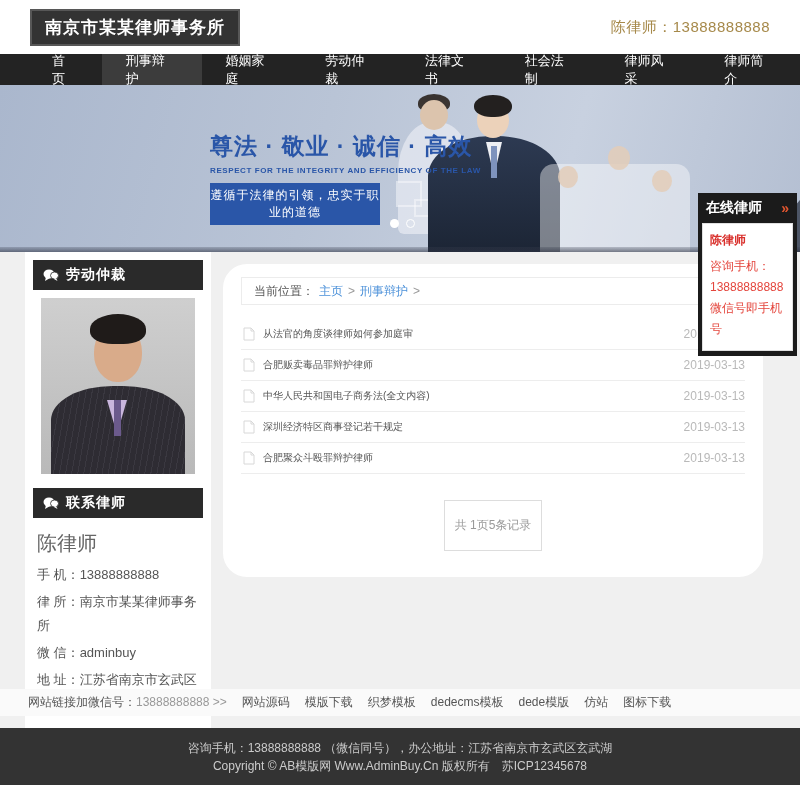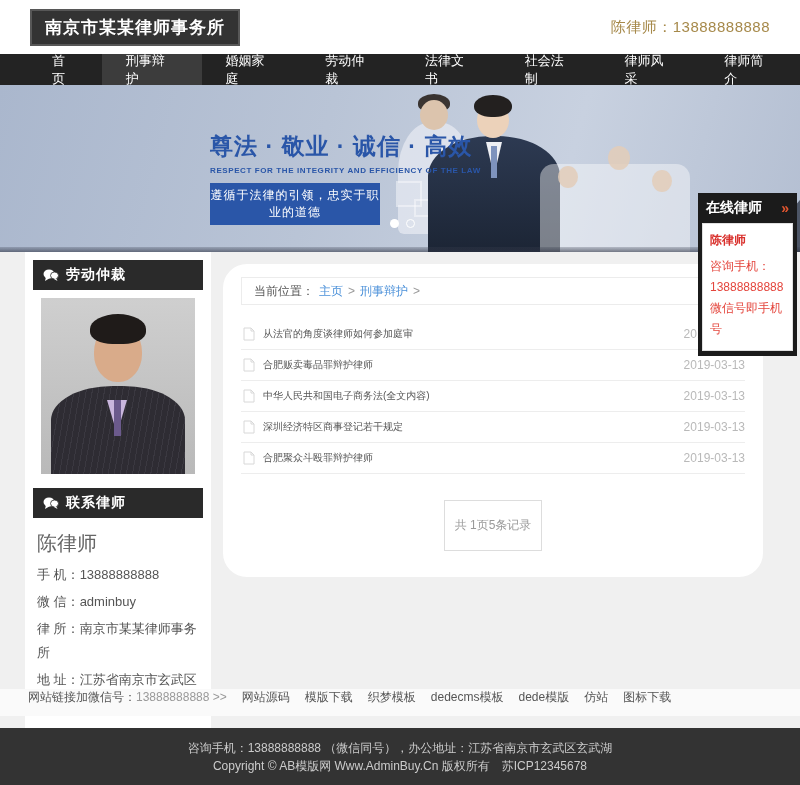--- a/index.html
+++ b/index.html
@@ -76,21 +76,21 @@
   .bc-sep { color:#999; }
   .article-list { margin-top:14px; }
   .article-row { display:flex; align-items:center; height:31px; border-bottom:1px solid #ededed; cursor:pointer; }
   .article-row svg { margin:0 8px 0 2px; flex:0 0 auto; }
   .article-title { font-size:10px; color:#555; flex:1; }
   .article-date { font-size:12px; color:#b9b9b9; }
   .pagination { display:flex; justify-content:center; margin-top:26px; }
   .page-chip { border:1px solid #ddd; color:#999; font-size:12px; padding:16px 10px; background:#fff; }
 
   
-  .friend-links { position:absolute; left:0; right:0; bottom:69px; height:27px; background:#fafafa; display:flex; gap:15px; padding-left:28px; font-size:12px; color:#555; }
+  .friend-links { position:absolute; left:0; right:0; bottom:69px; height:27px; background:#fafafa; display:flex; align-items:center; gap:15px; padding-left:28px; font-size:12px; color:#555; }
   .fl-prefix { color:#555; }
   .fl-phone { color:#999; }
   .fl-link { color:#555; cursor:pointer; }
 
   
   .footer { position:absolute; left:0; right:0; bottom:0; height:57px; background:#333333; color:#cbcbcb; text-align:center; font-size:12px; padding-top:11px; }
   .footer div { line-height:18px; }
 </style>
 </head>
 <body>
@@ -178,22 +178,22 @@
       <svg width="16" height="13" viewBox="0 0 16 13">
         <ellipse cx="6" cy="5" rx="5.5" ry="4.5" fill="#fff"></ellipse>
         <path d="M3 8 L2 12 L7 9 Z" fill="#fff"></path>
         <ellipse cx="11.5" cy="6.5" rx="4" ry="3.5" fill="#fff" stroke="#2a2a2a" stroke-width="0.8"></ellipse>
         <path d="M13 9 L14.5 12 L10.5 9.8 Z" fill="#fff"></path>
       </svg>
       <span>联系律师</span>
     </div>
     <div class="contact-name">陈律师</div>
     <div class="contact-row"><span>手 机：</span><span>13888888888</span></div>
+    <div class="contact-row"><span>律 所：</span><span>南京市某某律师事务所</span></div>
     <div class="contact-row"><span>微 信：</span><span>adminbuy</span></div>
-    <div class="contact-row"><span>律 所：</span><span>南京市某某律师事务所</span></div>
     <div class="contact-row"><span>地 址：</span><span>江苏省南京市玄武区玄武湖</span></div>
   </aside>
 
   <main class="main-col">
     <div class="breadcrumb">
       <span>当前位置：</span>
       <a>主页</a>
       <span class="bc-sep">&gt;</span>
       <a>刑事辩护</a>
       <span class="bc-sep">&gt;</span>

